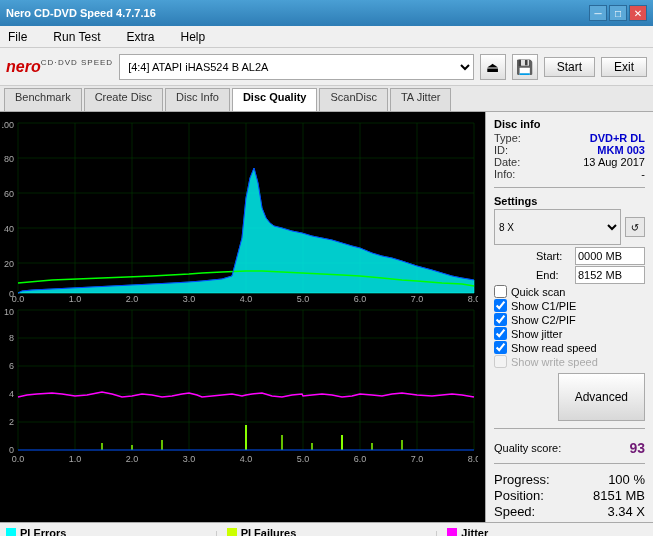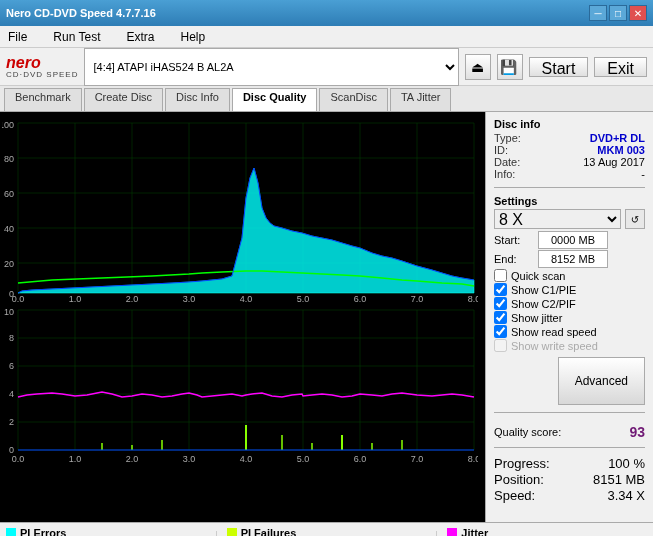--- a/index.html
+++ b/index.html
@@ -45,32 +45,32 @@
       background: #f0f0f0;
       border-bottom: 1px solid #ccc;
       display: flex;
       align-items: center;
       padding: 3px 6px;
       height: 38px;
       gap: 6px;
     }
     .drive-select {
       flex: 1;
-      height: 38px;
+      height: 26px;
       font-size: 11px;
       border: 1px solid #aaa;
       background: white;
       padding: 1px 4px;
     }
     .toolbar-btn {
       height: 20px;
       padding: 2px 12px;
       border: 1px solid #aaa;
       background: linear-gradient(to bottom, #fff, #e0e0e0);
-      font-size: 16px;
+      font-size: 12px;
       cursor: pointer;
     }
     .toolbar-icon {
       width: 26px; height: 26px;
       border: 1px solid #aaa;
       background: linear-gradient(to bottom, #fff, #e0e0e0);
       display: flex; align-items: center; justify-content: center;
       cursor: pointer; font-size: 14px;
     }
 
@@ -125,40 +125,39 @@
       gap: 4px;
     }
     .panel-section-title { font-weight: bold; font-size: 11px; color: #000; margin-bottom: 2px; }
     .info-row { display: flex; justify-content: space-between; font-size: 11px; }
     .info-label { color: #333; }
     .info-value { color: #0000cc; font-weight: bold; }
     .info-value.normal { color: #000; font-weight: normal; }
     .settings-row { display: flex; align-items: center; gap: 4px; margin: 2px 0; }
     .settings-select {
       flex: 1;
-      height: 20px;
-      font-size: 16px;
+      height: 36px;
+      font-size: 10px;
       border: 1px solid #aaa;
     }
     .settings-icon-btn {
       width: 20px; height: 20px;
       border: 1px solid #aaa;
       background: #e8e8e8;
       display: flex; align-items: center; justify-content: center;
       cursor: pointer; font-size: 10px;
     }
     .input-row { display: flex; align-items: center; gap: 4px; font-size: 11px; margin: 1px 0; }
-    .input-label { width: 40px; }
+    .input-label { width: 40px; margin-left: 42px; }
     .input-field {
       width: 70px; height: 18px;
       border: 1px solid #aaa;
       font-size: 11px;
       padding: 0 2px;
       background: white;
-      text-align: center;
     }
     .checkbox-row { display: flex; align-items: center; gap: 4px; font-size: 11px; margin: 1px 0; }
     .checkbox-row input { margin: 0; }
     .advanced-btn {
       background: linear-gradient(to bottom, #fff, #d8d8d8);
       border: 1px solid #aaa;
       padding: 16px 16px;
       font-size: 12px;
       cursor: pointer;
       align-self: flex-end;
@@ -199,21 +198,21 @@
 </div>
 
 <div class="menu-bar">
   <span class="menu-item">File</span>
   <span class="menu-item">Run Test</span>
   <span class="menu-item">Extra</span>
   <span class="menu-item">Help</span>
 </div>
 
 <div class="toolbar">
-  <div style="display:flex;flex-direction:column;line-height:1;">
+  <div style="display:flex;flex-direction:row;line-height:1;">
     <span style="font-size:16px;font-weight:bold;color:#cc0000;font-style:italic;">nero</span>
     <span style="font-size:8px;color:#444;letter-spacing:1px;">CD·DVD SPEED</span>
   </div>
   <select class="drive-select">
     <option>[4:4]  ATAPI iHAS524  B AL2A</option>
   </select>
   <div class="toolbar-icon">⏏</div>
   <div class="toolbar-icon">💾</div>
   <button class="toolbar-btn">Start</button>
   <button class="toolbar-btn">Exit</button>

